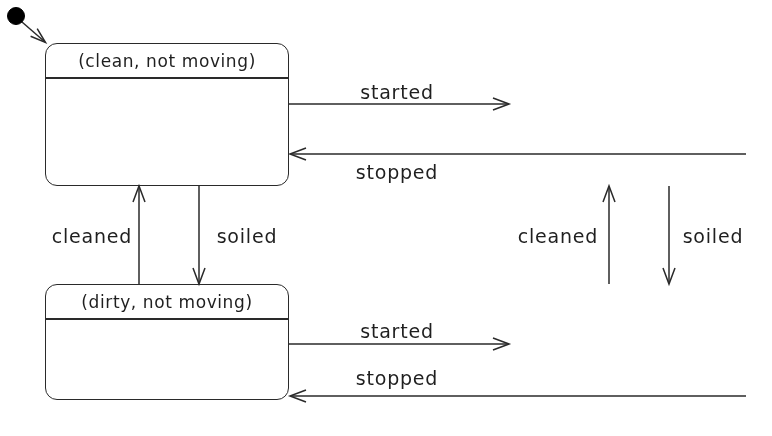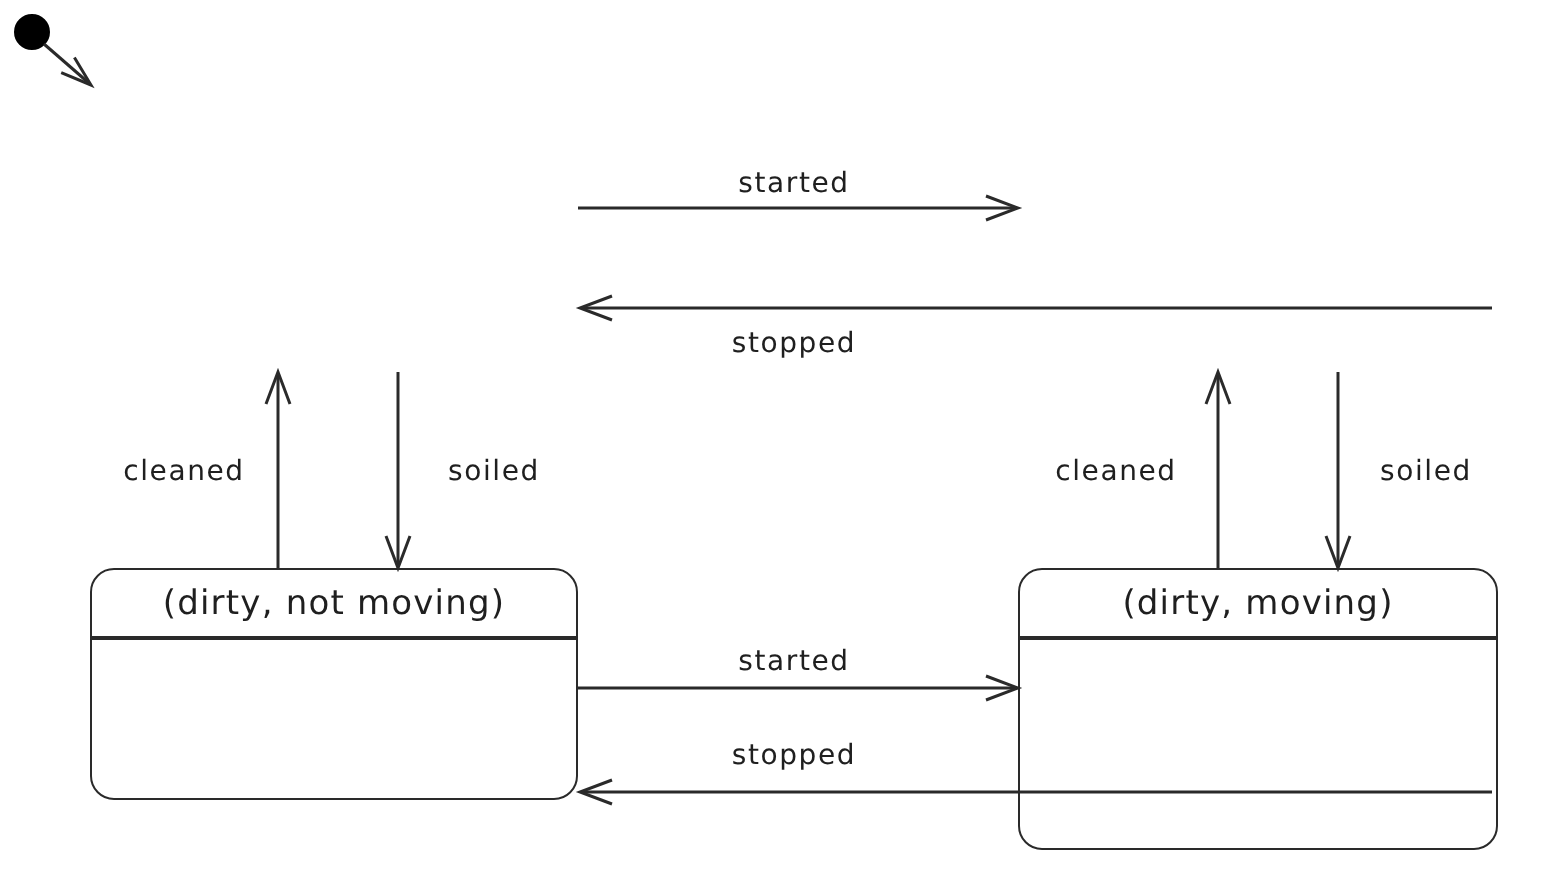--- a/index.html
+++ b/index.html
@@ -31,21 +31,21 @@
     justify-content: center;
     font-size: 17px;
     letter-spacing: 0.6px;
     white-space: nowrap;
   }
   .state .body {
     flex: 1;
   }
   .edge-label {
     position: absolute;
-    font-size: 14px;
+    font-size: 19px;
     letter-spacing: 0.8px;
     text-align: center;
     white-space: nowrap;
     line-height: 20px;
   }
   #state-clean-not-moving { left: 45px;  top: 43px;  width: 244px; height: 143px; }
   #state-clean-moving     { left: 509px; top: 43px;  width: 240px; height: 143px; }
   #state-dirty-not-moving { left: 45px;  top: 284px; width: 244px; height: 116px; }
   #state-dirty-moving     { left: 509px; top: 284px; width: 240px; height: 141px; }
 
@@ -73,31 +73,31 @@
   svg.edges circle {
     fill: #000000;
     stroke: #000000;
   }
 </style>
 </head>
 <body>
 
 <div class="canvas">
 
+  <div class="state" id="state-clean-not-moving">
+    <div class="title">(clean, not moving)</div>
+    <div class="body"></div>
+  </div>
 
 
   <div class="state" id="state-dirty-not-moving">
     <div class="title">(dirty, not moving)</div>
     <div class="body"></div>
   </div>
 
-  <div class="state" id="state-dirty-moving">
-    <div class="title">(dirty, moving)</div>
-    <div class="body"></div>
-  </div>
 
   <div class="edge-label" id="lbl-started-top">started</div>
   <div class="edge-label" id="lbl-stopped-top">stopped</div>
   <div class="edge-label" id="lbl-cleaned-left">cleaned</div>
   <div class="edge-label" id="lbl-soiled-left">soiled</div>
   <div class="edge-label" id="lbl-cleaned-right">cleaned</div>
   <div class="edge-label" id="lbl-soiled-right">soiled</div>
   <div class="edge-label" id="lbl-started-bottom">started</div>
   <div class="edge-label" id="lbl-stopped-bottom">stopped</div>
 

